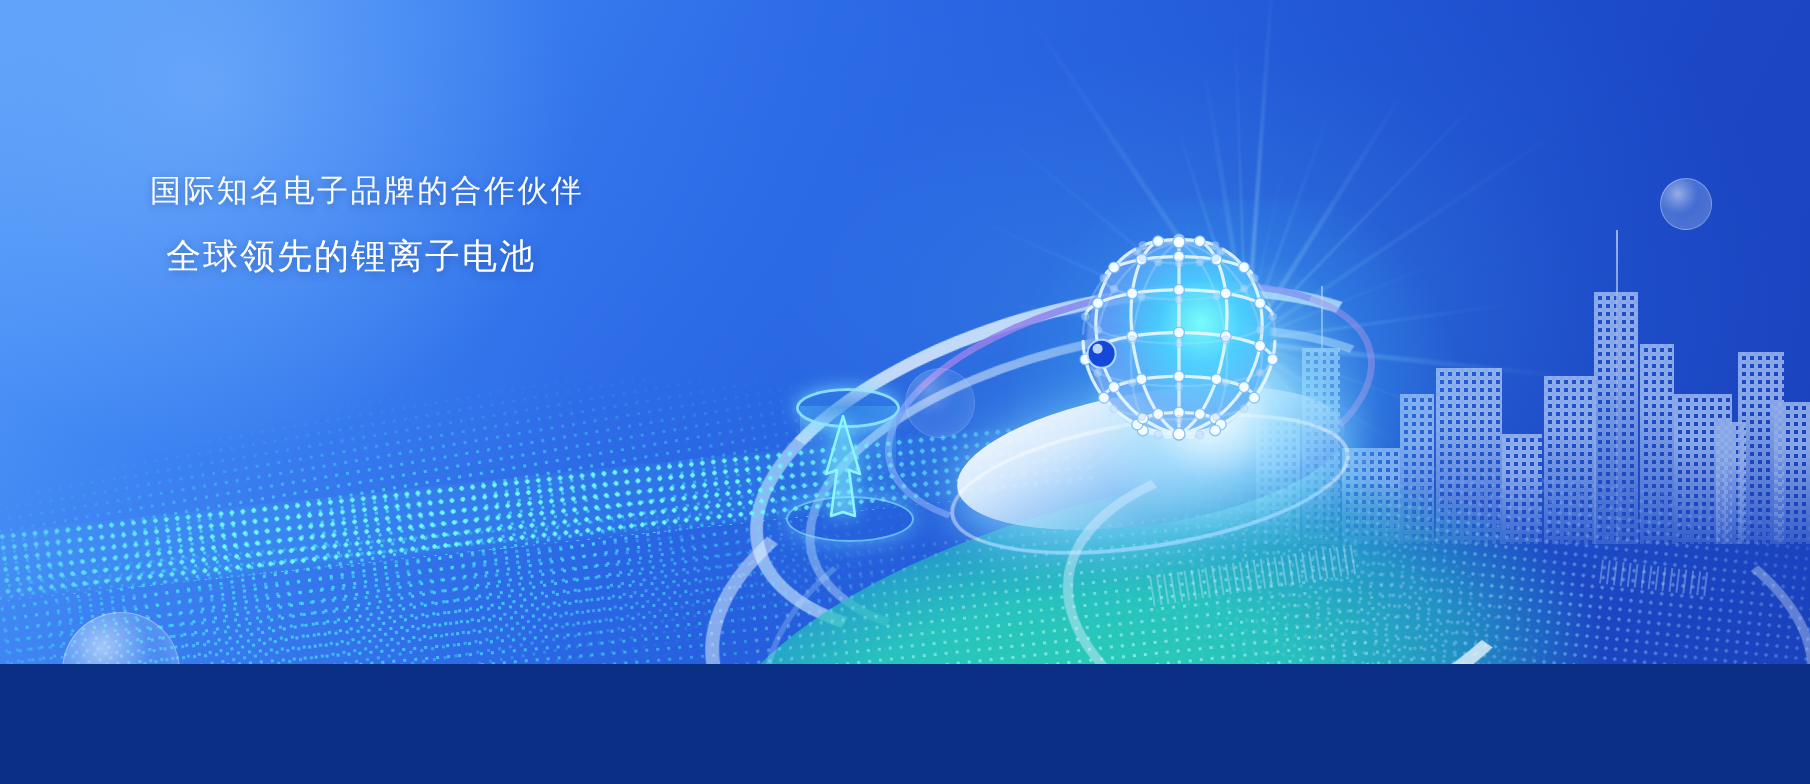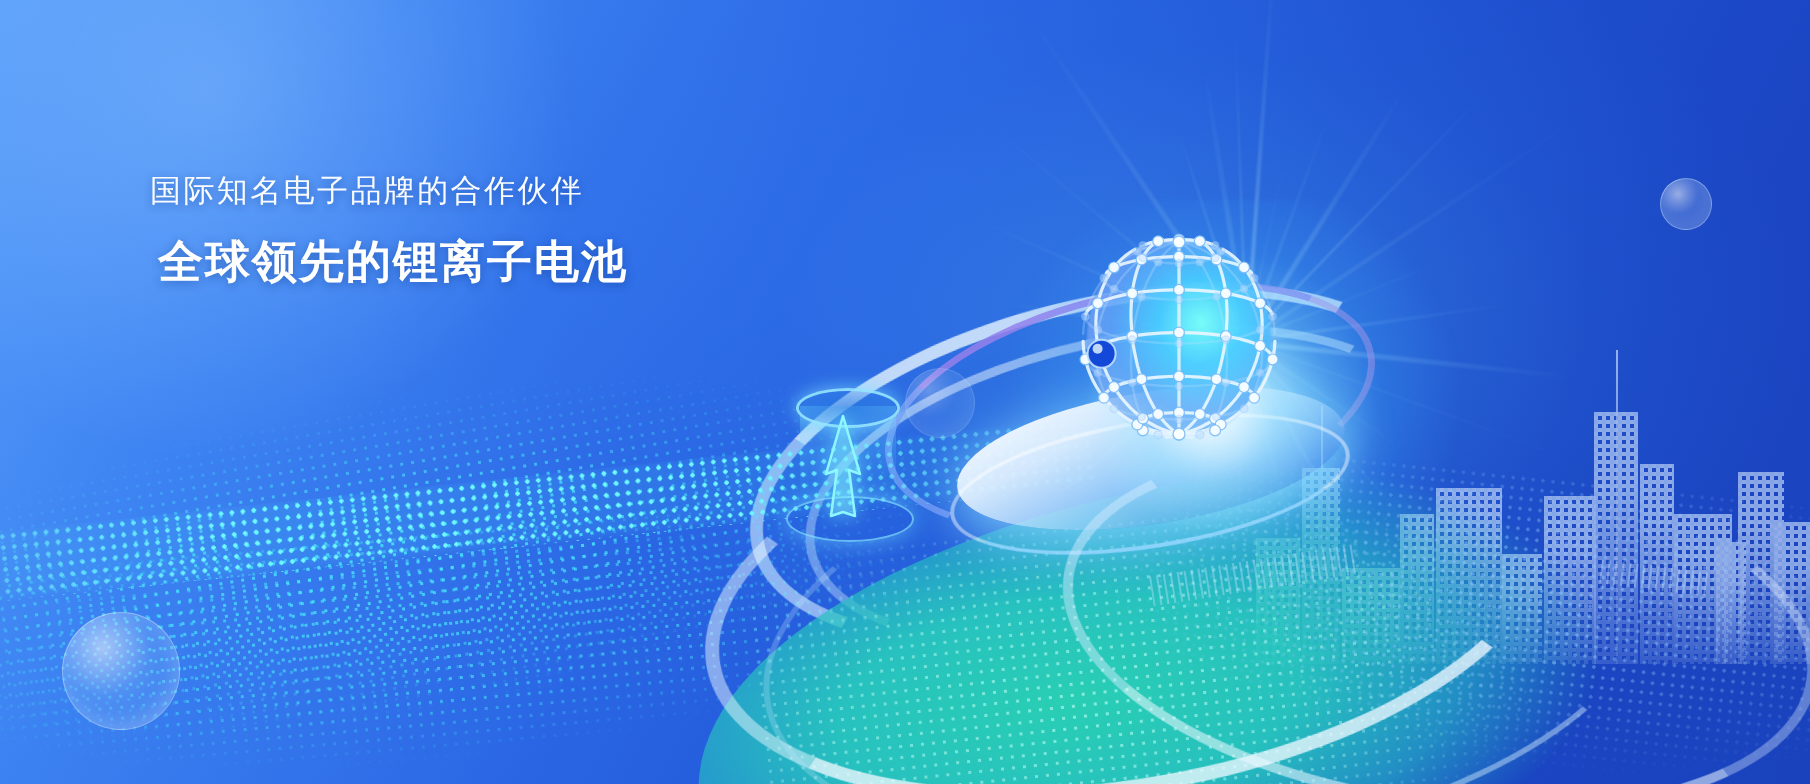--- a/index.html
+++ b/index.html
@@ -1,20 +1,20 @@
 <!DOCTYPE html>
 <html lang="zh"><head>
 <meta charset="utf-8">
 <title>Banner</title>
 <style>
   html,body{margin:0;padding:0;background:#0b2f84;}
   *{box-sizing:border-box;}
   #banner{
     position:relative;
-    width:1810px;height:784px;
+    width:1810px;height:664px;
     overflow:hidden;
     font-family:"Liberation Sans","DejaVu Sans",sans-serif;
     background:
       radial-gradient(ellipse 900px 620px at 1190px 330px, rgba(90,200,255,.30) 0%, rgba(60,150,245,.10) 45%, rgba(0,0,0,0) 70%),
       linear-gradient(118deg,#579dfa 0%, #3d83f2 18%, #2a66e4 42%, #1f52d2 63%, #1b46c4 82%, #1a42bd 100%);
   }
 
   
   .layer{position:absolute;inset:0;pointer-events:none;}
 
@@ -204,25 +204,25 @@
     color:#ffffff;
     font-size:31px;
     font-weight:400;
     letter-spacing:2.4px;
     line-height:1.25;
     margin:0 0 22px 0;
     opacity:.97;
   }
   .headline{
     color:#ffffff;
-    font-size:45px;
-    font-weight:700;
+    font-size:35px;
+    font-weight:400;
     letter-spacing:2px;
     line-height:1.30;
-    margin:8px;
+    margin:16px;
   }
   .headline .hl-line{display:block;white-space:nowrap;}
 </style>
 </head>
 <body>
 
 <div id="banner">
 
   <div class="layer">
     <div class="glow-tl"></div>

